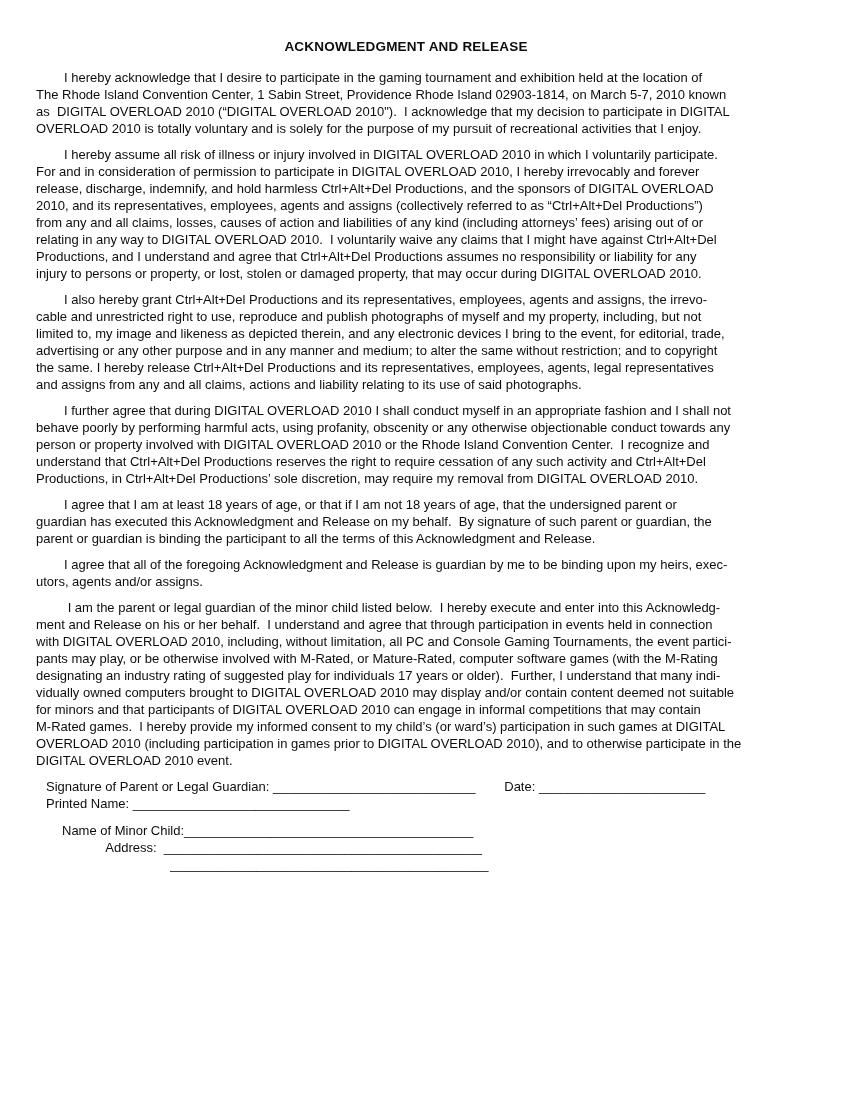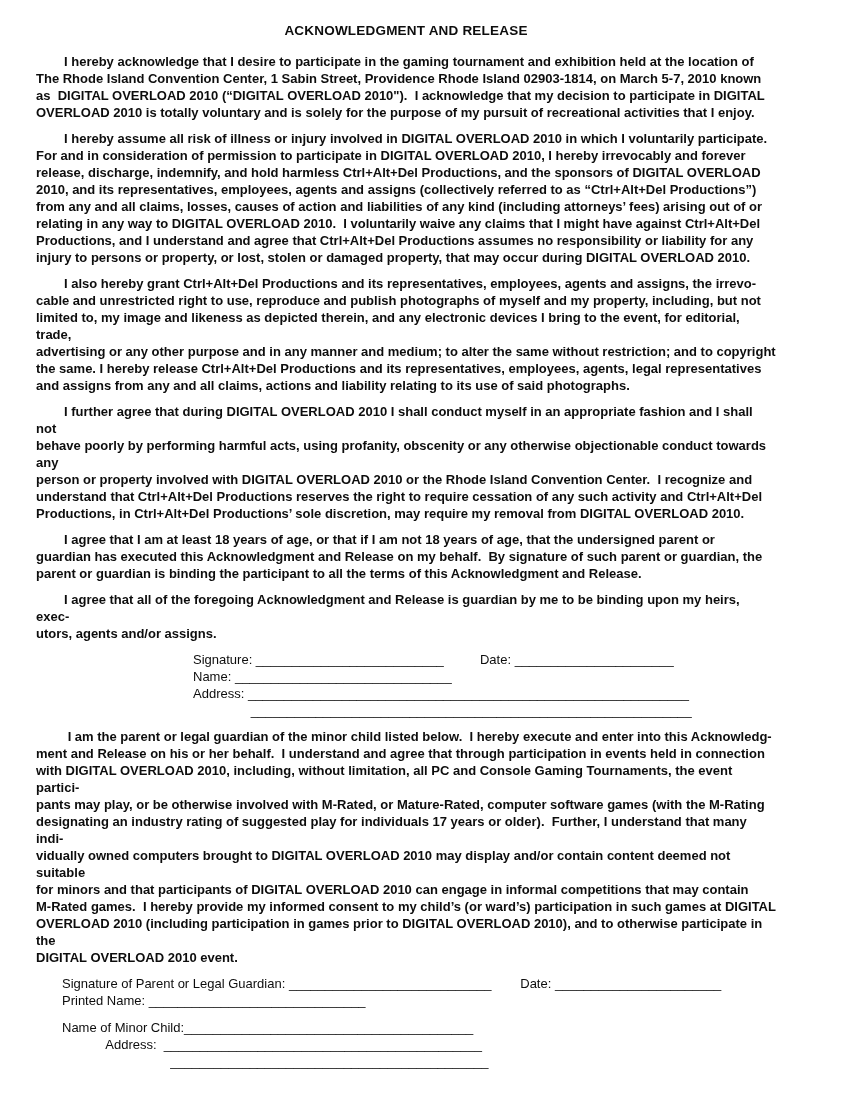--- a/index.html
+++ b/index.html
@@ -10,43 +10,42 @@
   .page {
     position: relative;
     width: 810px;
     height: 1100px;
     background: #ffffff;
     color: #0d0d0d;
     font-family: "Liberation Sans", sans-serif;
     font-size: 13px;
     line-height: 17px;
     box-sizing: border-box;
-    padding: 22px 34px 0 36px;
+    padding: 38px 34px 0 36px;
     overflow: hidden;
   }
   .doc-title {
     text-align: center;
     font-weight: bold;
     font-size: 13.5px;
     letter-spacing: 0.2px;
     margin: 0 0 14px 0;
   }
   .para {
     white-space: pre-wrap;
     text-indent: 28px;
     margin: 0 0 9px 0;
-    font-weight: bold;
   }
   .sig-block {
     white-space: pre-wrap;
     margin: 3px 0 9px 157px;
   }
   .guardian-sig-block {
     white-space: pre-wrap;
-    margin: 8px 0 0 26px;
+    margin: 8px 0 0 10px;
   }
   .minor-child-block {
     white-space: pre-wrap;
     margin: 10px 0 4px 26px;
   }
 </style>
 </head>
 <body>
 
 <div class="page">
@@ -80,24 +79,20 @@
 Productions, in Ctrl+Alt+Del Productions’ sole discretion, may require my removal from DIGITAL OVERLOAD 2010.</div>
 
 
   <div class="para">I agree that I am at least 18 years of age, or that if I am not 18 years of age, that the undersigned parent or
 guardian has executed this Acknowledgment and Release on my behalf.  By signature of such parent or guardian, the
 parent or guardian is binding the participant to all the terms of this Acknowledgment and Release.</div>
 
   <div class="para">I agree that all of the foregoing Acknowledgment and Release is guardian by me to be binding upon my heirs, exec-
 utors, agents and/or assigns.</div>
 
-  <div class="sig-block">Signature: __________________________          Date: ______________________
-Name: ______________________________
-Address: _____________________________________________________________
-                _____________________________________________________________</div>
 
   <div class="para"> I am the parent or legal guardian of the minor child listed below.  I hereby execute and enter into this Acknowledg-
 ment and Release on his or her behalf.  I understand and agree that through participation in events held in connection
 with DIGITAL OVERLOAD 2010, including, without limitation, all PC and Console Gaming Tournaments, the event partici-
 pants may play, or be otherwise involved with M-Rated, or Mature-Rated, computer software games (with the M-Rating
 designating an industry rating of suggested play for individuals 17 years or older).  Further, I understand that many indi-
 vidually owned computers brought to DIGITAL OVERLOAD 2010 may display and/or contain content deemed not suitable
 for minors and that participants of DIGITAL OVERLOAD 2010 can engage in informal competitions that may contain
 M-Rated games.  I hereby provide my informed consent to my child’s (or ward’s) participation in such games at DIGITAL
 OVERLOAD 2010 (including participation in games prior to DIGITAL OVERLOAD 2010), and to otherwise participate in the

